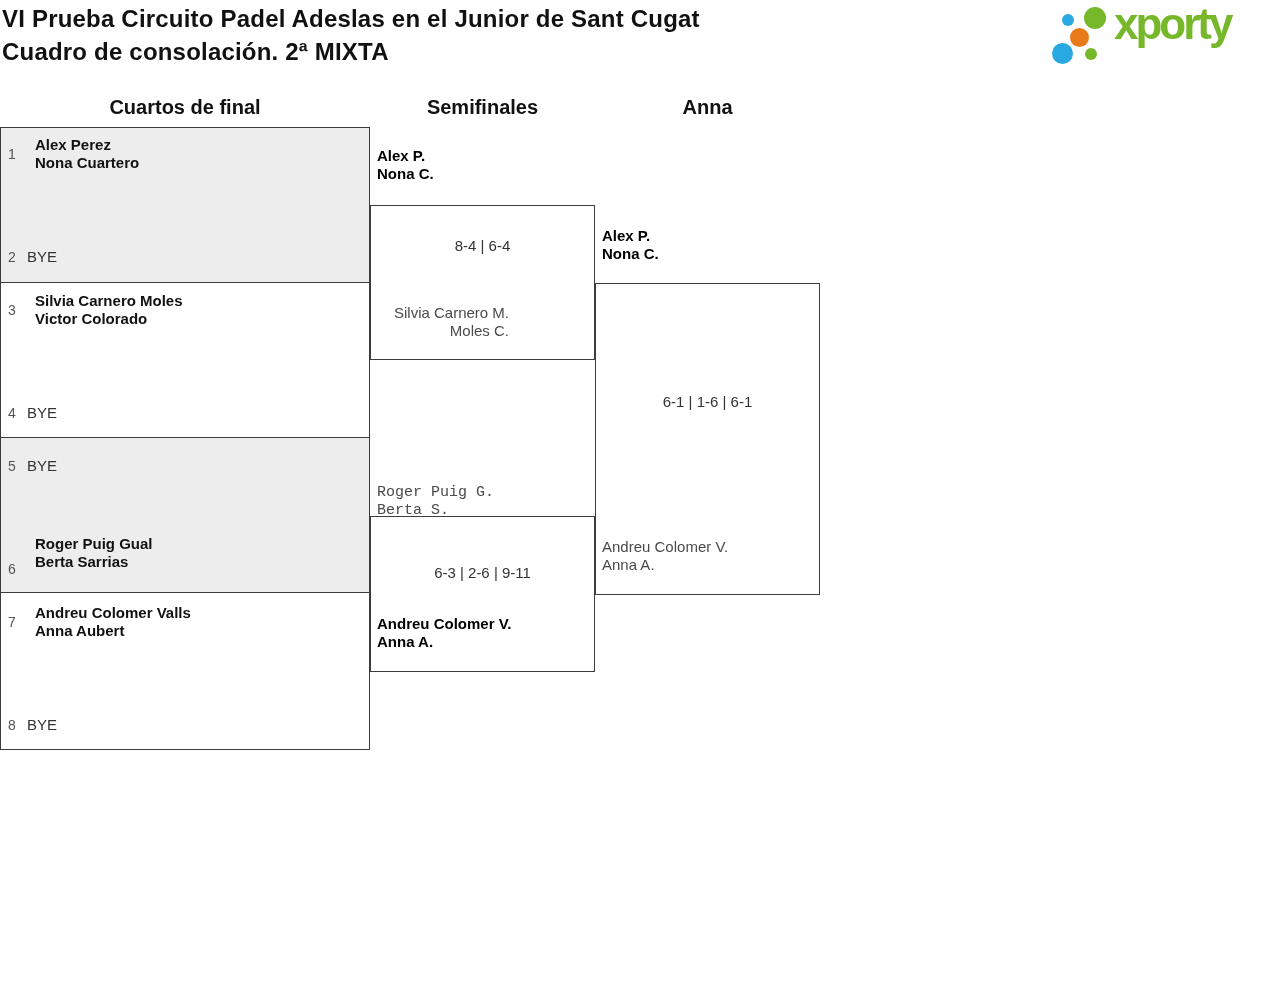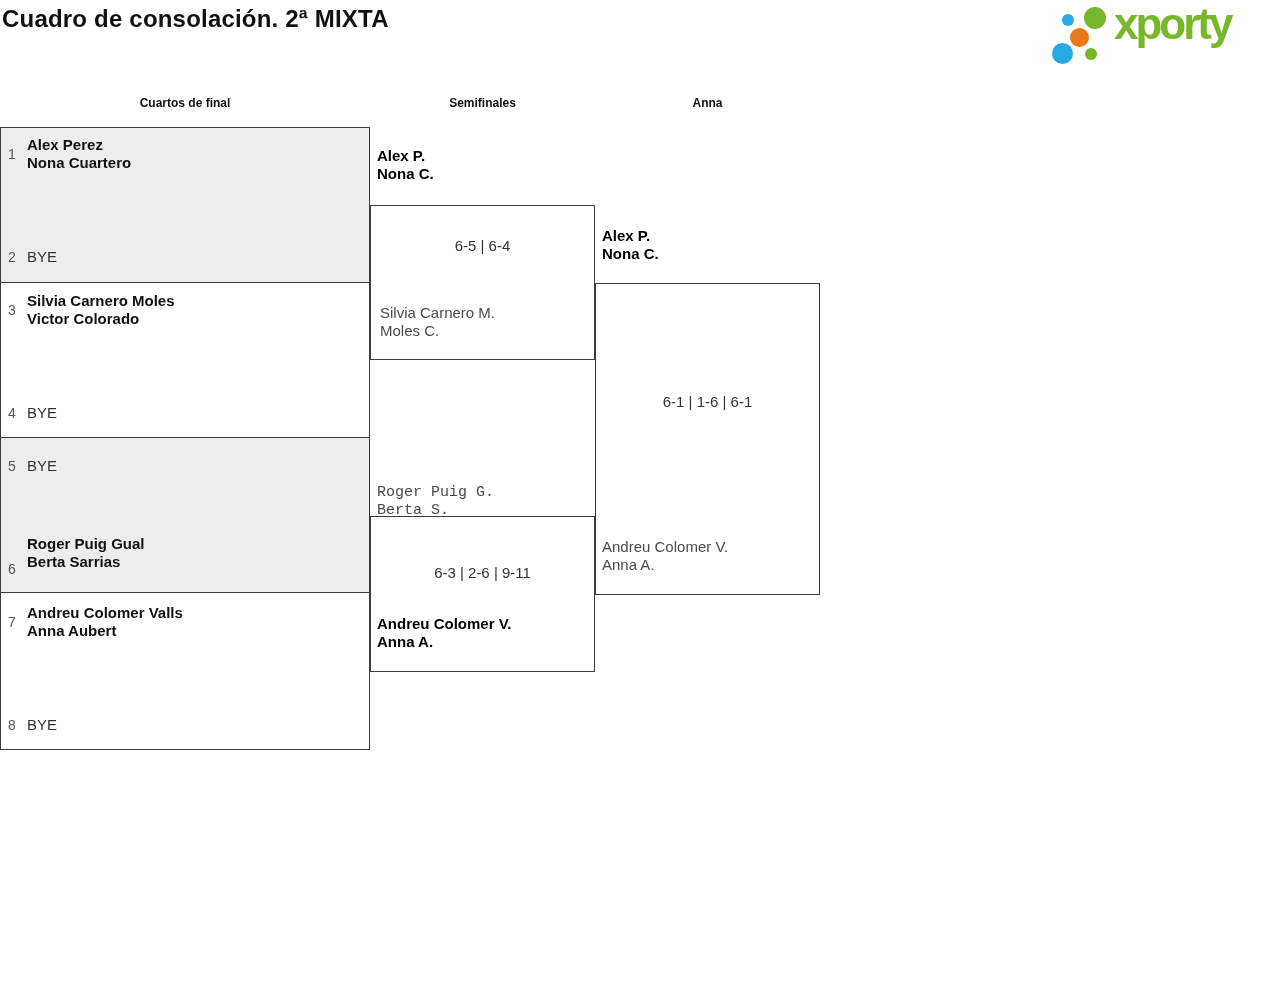--- a/index.html
+++ b/index.html
@@ -40,42 +40,42 @@
     letter-spacing: -3px;
     color: #76b82a;
     line-height: 1;
   }
 
   
   .col-header {
     top: 96px;
     height: 22px;
     text-align: center;
-    font-size: 12px;
+    font-size: 20px;
     font-weight: 700;
     color: #111111;
   }
 
   
   .box { border: 1px solid #3c3c3c; background: transparent; }
   .box.shaded { background: #ededed; }
 
   
   .seed {
     font-size: 14px;
     color: #555555;
     font-weight: 400;
     line-height: 18px;
   }
   .team {
     font-size: 15px;
     line-height: 18px;
     white-space: nowrap;
   }
-  .team.entry { font-weight: 600; color: #111111; }
+  .team.entry { font-weight: 600; color: #111111; margin-left: 8px; }
   .team.winner { font-weight: 700; color: #000000; }
   .team.loser { font-weight: 400; color: #4a4a4a; }
   .bye {
     font-size: 15px;
     line-height: 18px;
     font-weight: 400;
     color: #333333;
     text-align: center;
   }
   .score {
@@ -85,20 +85,21 @@
     color: #333333;
     white-space: nowrap;
   }
 </style>
 </head>
 <body>
 
 <div class="page">
 
   <div class="abs title">
+    <div>VI Prueba Circuito Padel Adeslas en el Junior de Sant Cugat</div>
     <div>Cuadro de consolación. 2ª MIXTA</div>
   </div>
 
   <a class="abs logo-area">
     <span class="dot dot-blue-small"></span>
     <span class="dot dot-green-large"></span>
     <span class="dot dot-orange"></span>
     <span class="dot dot-blue-large"></span>
     <span class="dot dot-green-small"></span>
     <span class="wordmark">xporty</span>
@@ -147,22 +148,22 @@
     <div>Andreu Colomer Valls</div>
     <div>Anna Aubert</div>
   </div>
   <div class="abs seed" style="left:8px; top:716px;">8</div>
   <div class="abs bye" style="left:27px; top:716px;">BYE</div>
 
   <div class="abs team winner" style="left:377px; top:147px;">
     <div>Alex P.</div>
     <div>Nona C.</div>
   </div>
-  <div class="abs score" style="left:370px; top:237px;">6-5 | 6-4</div>
-  <div class="abs team loser" style="left:380px; top:304px;">
+  <div class="abs score" style="left:370px; top:237px;">8-4 | 6-4</div>
+  <div class="abs team loser" style="left:394px; top:304px;text-align:right;">
     <div>Silvia Carnero M.</div>
     <div>Moles C.</div>
   </div>
 
   <div class="abs team loser" style="left:377px; top:484px;font-family:Liberation Mono, monospace;">
     <div>Roger Puig G.</div>
     <div>Berta S.</div>
   </div>
   <div class="abs score" style="left:370px; top:564px;">6-3 | 2-6 | 9-11</div>
   <div class="abs team winner" style="left:377px; top:615px;">

